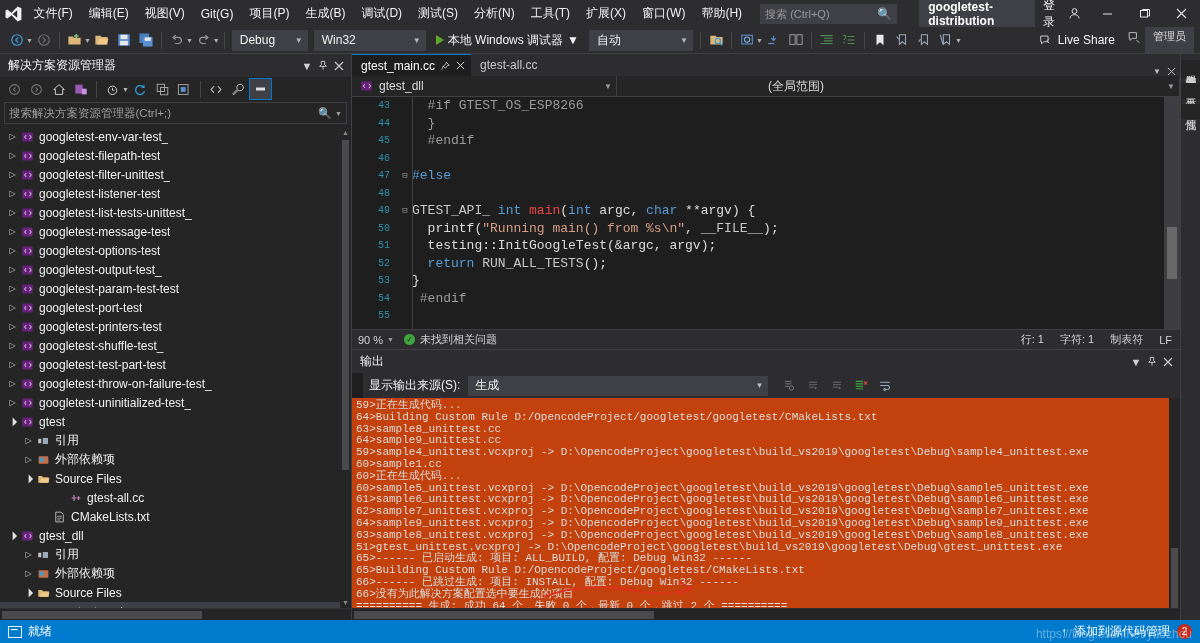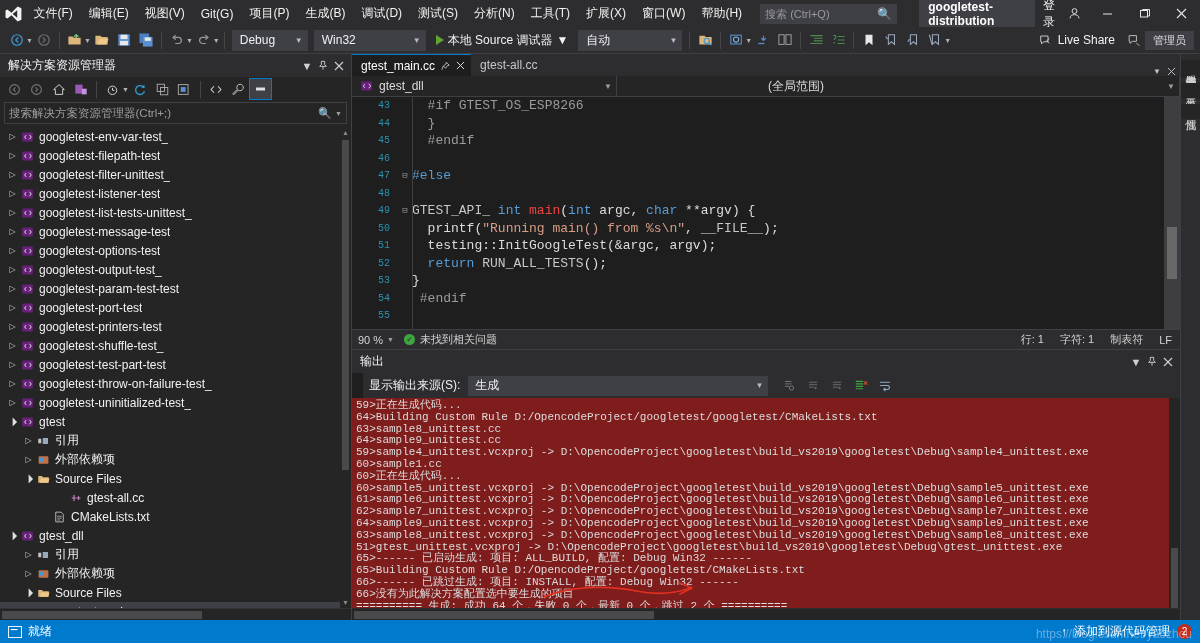--- a/index.html
+++ b/index.html
@@ -17,21 +17,21 @@
   .menubar { display: flex; align-items: center; height: 27px; }
   .menu-item { padding: 3px 8px; font-size: 12px; color: #f1f1f1; white-space: nowrap; cursor: default; }
   .search-wrap { margin-left: 10px; width: 180px; height: 20px; background: #3f3f46;
     border: 1px solid #3f3f46; display: flex; align-items: center; padding: 0 4px; position: relative; }
   .search-wrap input { background: transparent; border: 0; outline: 0; color: #c8c8c8;
     font-size: 11px; width: 100%; font-family: "Liberation Sans", sans-serif; }
   .search-wrap input::placeholder { color: #9a9a9a; }
   .search-mag { position:absolute; right:4px; color:#d0d0d0; font-size: 12px; }
   .proj-chip { margin-left: 22px; background: #3f3f46; padding: 3px 9px; font-size: 12px;
     font-weight: bold; color: #ffffff; border-radius: 1px; }
-  .tb-right { margin-left: auto; display: flex; align-items: center; height: 27px; }
+  .tb-right { margin-left: auto; display: flex; height: 27px; }
   .signin { display:flex; align-items:center; gap:4px; padding: 0 8px; font-size: 12px; color:#f1f1f1;}
   .wbtn { width: 40px; height: 27px; display:flex; align-items:center; justify-content:center;
     color:#e6e6e6; font-size: 13px; }
 
   
   .toolbar { height: 27px; background: #2d2d30; display: flex; align-items: center;
     flex: 0 0 27px; padding-left: 6px; border-bottom: 1px solid #3f3f46; }
   .tbi { width: 22px; height: 22px; display: flex; align-items: center; justify-content: center;
     color: #c5c5c5; font-size: 13px; position: relative; }
   .tsep { width: 1px; height: 17px; background: #464649; margin: 0 4px; }
@@ -129,21 +129,21 @@
     border-top: 1px solid #3f3f46; }
   .out-head { height: 23px; background: #2d2d30; display: flex; align-items: center; padding: 0 4px 0 8px; }
   .out-toolbar { height: 25px; background: #2d2d30; display: flex; align-items: center; padding-left: 6px; gap: 2px; margin-left: 11px;}
   .out-lbl { font-size: 12px; color: #f1f1f1; margin-right: 6px; white-space: nowrap; }
   .out-combo { width: 300px; height: 20px; background: #3f3f46; border: 1px solid #3f3f46;
     display: flex; align-items: center; justify-content: space-between; padding: 0 4px 0 6px;
     font-size: 12px; color: #f1f1f1; margin-right: 8px; }
   .out-ti { width: 22px; height: 20px; display:flex;align-items:center;justify-content:center;
     font-size: 12px; color:#9a9a9a; }
   .out-ti.on { color: #d0d0d0; }
-  .out-body { flex: 1; position: relative; overflow: hidden; background: #7f1d1d; padding: 2px 0 0 4px; }
+  .out-body { flex: 1; position: relative; overflow: hidden; background: #c2410c; padding: 2px 0 0 4px; }
   .oline { font-family: "Liberation Mono", monospace; font-size: 11px; color: #dcdcdc;
     white-space: pre; height: 11.8px; line-height: 11.8px; }
   .out-scroll { position:absolute; right:0; top:0; width:11px; height:100%; background:#252526; }
   .out-scroll .thumb { position:absolute; left:2px; width:7px; background:#4a4a4d; }
   .out-hscroll { height: 12px; background:#252526; position:relative; border-top:1px solid #2d2d30; }
   .out-hscroll .thumb { position:absolute; top:2px; height:8px; background:#4a4a4d; }
 
   
   .rtabs { width: 20px; flex: 0 0 20px; background: #2d2d30; display: flex; flex-direction: column;
     align-items: center; padding-top: 6px; border-left: 1px solid #3f3f46; }
@@ -287,21 +287,21 @@
     <div class="combo" style="width:76px">
       <span class="cv">Debug</span>
       <span class="cc">▼</span>
     </div>
     <div class="combo" style="width:112px">
       <span class="cv">Win32</span>
       <span class="cc">▼</span>
     </div>
     <div class="runbtn">
       <span class="tri"></span>
-      <span>本地 Source 调试器</span>
+      <span>本地 Windows 调试器</span>
       <span class="cc">▼</span>
     </div>
     <div class="combo" style="width:104px">
       <span class="cv">自动</span>
       <span class="cc">▼</span>
     </div>
     <div class="tsep"></div>
     <div class="tbi">
       <svg width="15" height="14" viewBox="0 0 16 16">
           <path d="M1 3 h6 l1.2 1.6 H15 V13 H1z" fill="#dcb67a"></path>

